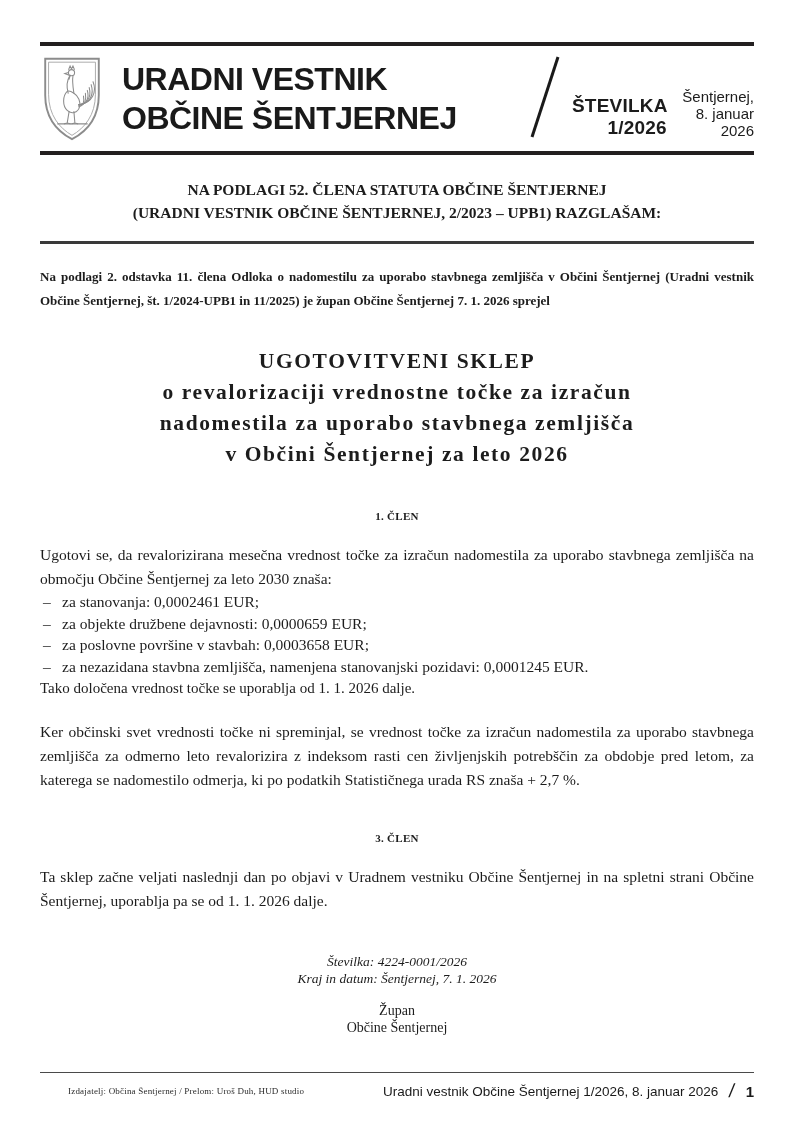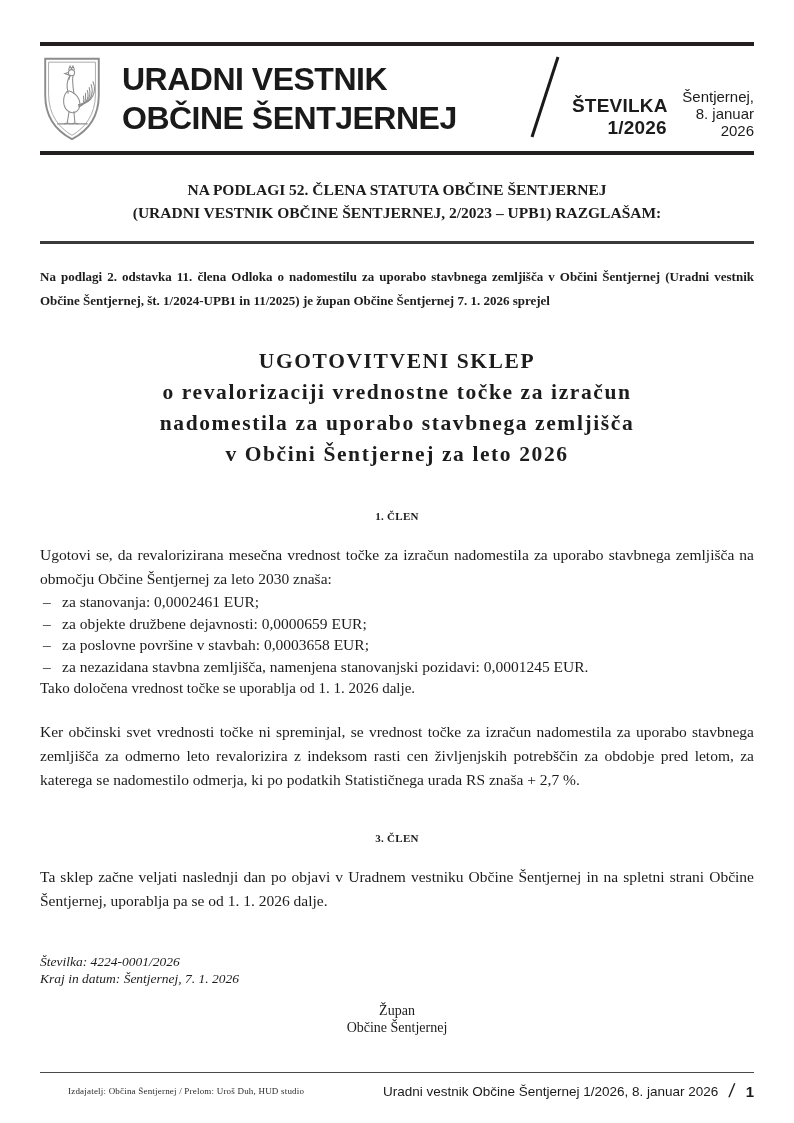--- a/index.html
+++ b/index.html
@@ -107,20 +107,21 @@
   .dash-marker{position:absolute;left:3px;}
   .closing-par{
     margin:0;
     font-size:15px;
     line-height:22px;
   }
 
   
   .reference{
     margin-top:40px;
+    text-align:center;
     font-style:italic;
     font-size:13.5px;
     line-height:17px;
   }
   .signature{
     margin-top:15px;
     text-align:center;
     font-size:14px;
     line-height:17px;
   }

